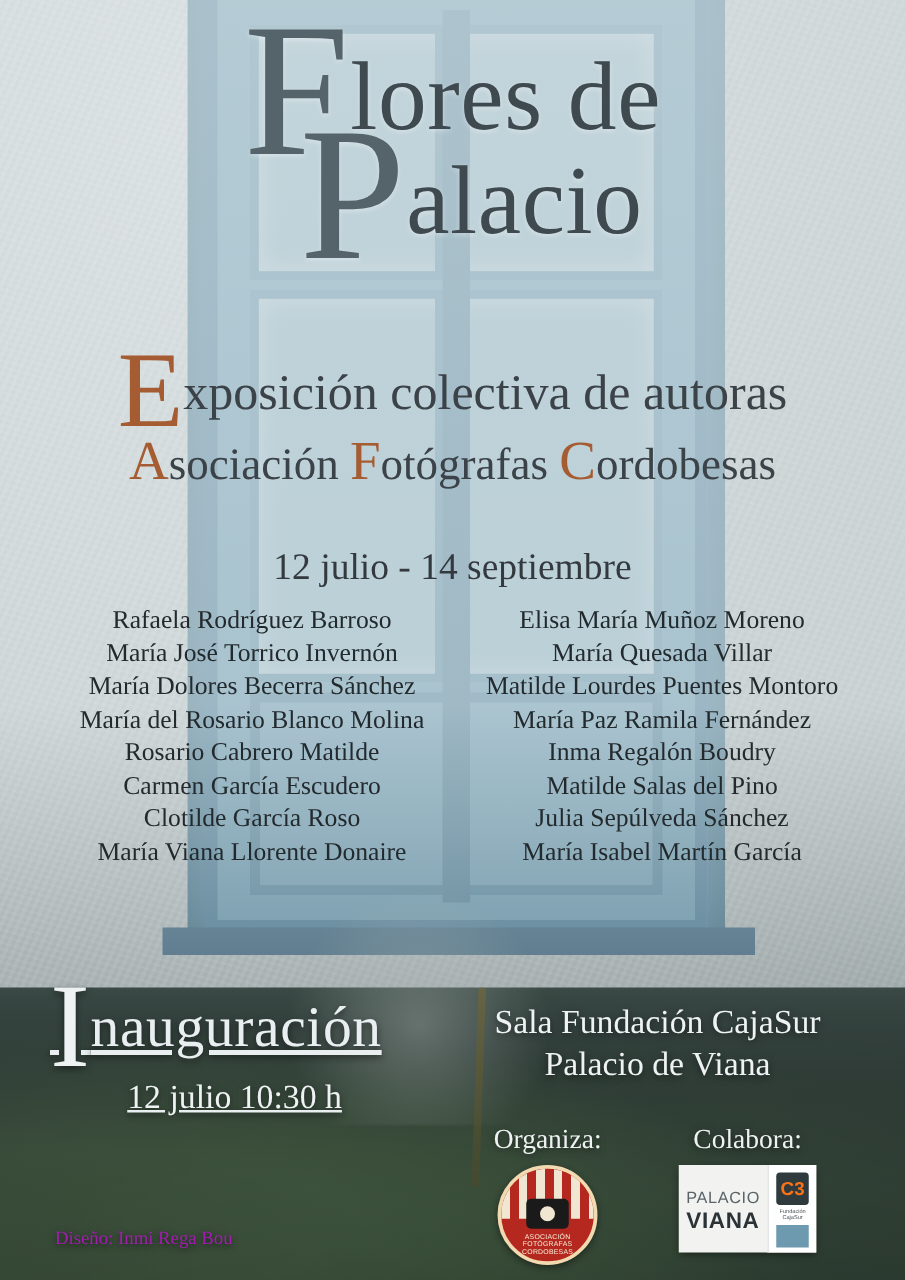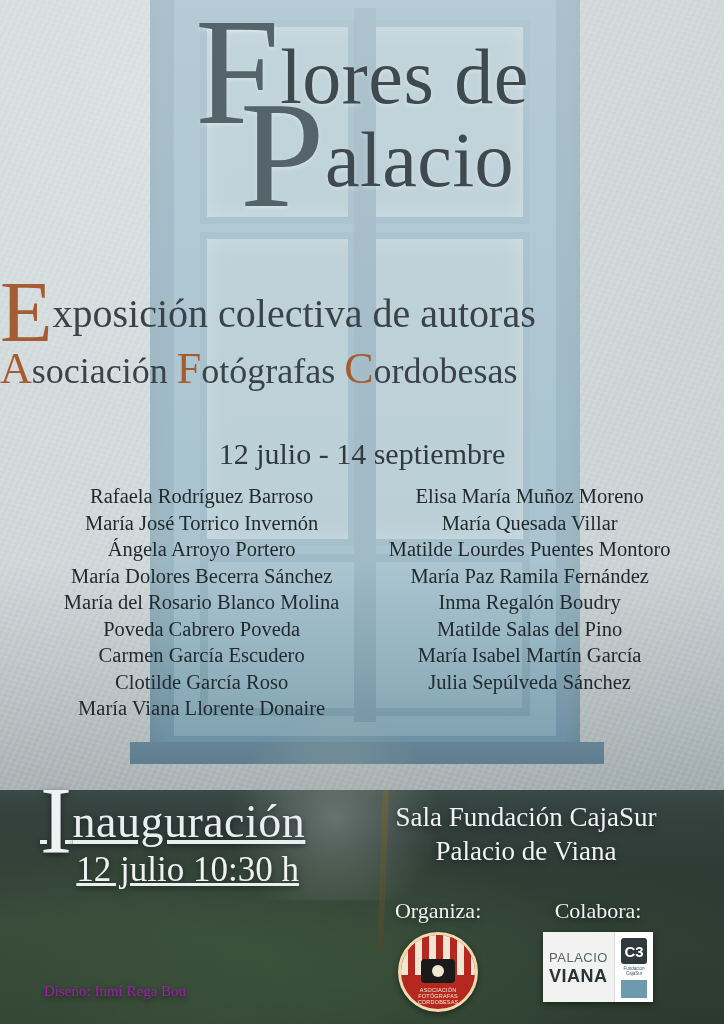--- a/index.html
+++ b/index.html
@@ -98,21 +98,21 @@
     text-shadow:0 2px 4px rgba(255,255,255,.35);
   }
   .title .l1{padding-left:0;}
   .title .l2{margin-top:8px;padding-left:30px;}
   .dropcap{
     font-size:152px;line-height:0;vertical-align:-20px;
     color:#55636a;
   }
 
   .subtitle{
-    position:absolute;left:0;right:0;top:290px;
+    position:absolute;left:0;right:0;top:290px;text-align:center;
     color:#3b4248;
   }
   .sub1{font-size:40px;}
   .sub1 .cap{font-size:86px;color:#a65c33;line-height:0;vertical-align:-14px;}
   .sub2{font-size:36px;margin-top:6px;}
   .sub2 .cap{color:#a65c33;font-size:44px;}
   .dates{
     position:absolute;left:0;right:0;top:437px;text-align:center;
     font-size:30px;color:#33393e;
   }
@@ -125,21 +125,21 @@
   .authors li{font-size:20.5px;line-height:26.5px;white-space:nowrap;}
   .col-left{width:345px;text-align:center;}
   .col-right{width:330px;text-align:center;padding-top:22px;}
 
   .inaug{
     position:absolute;left:40px;top:795px;color:#e9eef0;text-decoration:underline;
   }
   .inaug .word{font-size:46px;letter-spacing:.5px;text-shadow:0 2px 6px rgba(0,0,0,.5);}
   .inaug .word .cap{font-size:96px;line-height:0;vertical-align:-16px;color:#eef2f3;}
   .inaug .when{
-    margin-top:2px;text-align:center;font-size:35px;color:#eef2f3;
+    margin-top:14px;text-align:center;font-size:27px;color:#eef2f3;
     text-shadow:0 2px 6px rgba(0,0,0,.5);padding-left:30px;
   }
 
   .venue{
     position:absolute;right:48px;top:800px;text-align:center;width:300px;
     color:#eef2f3;font-size:27px;line-height:34px;
     text-shadow:0 2px 6px rgba(0,0,0,.5);
   }
 
   .orgs{
@@ -185,21 +185,21 @@
     font-family:"Liberation Sans",sans-serif;letter-spacing:.5px;
   }
   .logo-viana .left .v2{
     position:absolute;left:6px;top:34px;font-size:18px;color:#2b3336;
     font-family:"Liberation Sans",sans-serif;font-weight:bold;letter-spacing:.5px;
   }
   .logo-viana .right{
     width:38px;background:#ffffff;border-left:1px solid #dcdedd;position:relative;
   }
   .logo-viana .right .sq{
-    position:absolute;left:6px;top:6px;width:26px;height:26px;background:#2f3a3d;color:#ffffff;
+    position:absolute;left:6px;top:6px;width:26px;height:26px;background:#2f3a3d;color:#f97316;
     font-family:"Liberation Sans",sans-serif;font-size:15px;font-weight:bold;
     display:flex;align-items:center;justify-content:center;border-radius:3px;
   }
   .logo-viana .right .cap2{
     position:absolute;left:2px;top:34px;right:2px;text-align:center;
     font-size:4.5px;line-height:5px;color:#4a5457;font-family:"Liberation Sans",sans-serif;
   }
   .logo-viana .right .blue{
     position:absolute;left:6px;bottom:4px;width:26px;height:18px;background:#6e9ab0;
   }
@@ -242,37 +242,36 @@
       <div class="sub1"><span class="cap">E</span><span>xposición colectiva de autoras</span></div>
       <div class="sub2"><span class="cap">A</span><span>sociación </span><span class="cap">F</span><span>otógrafas </span><span class="cap">C</span><span>ordobesas</span></div>
     </div>
 
     <div class="dates">12 julio - 14 septiembre</div>
 
     <div class="authors">
       <ul class="col-left">
         <li>Rafaela Rodríguez Barroso</li>
         <li>María José Torrico Invernón</li>
-        <li>Ángela Arroyo Portero</li>
         <li>María Dolores Becerra Sánchez</li>
         <li>María del Rosario Blanco Molina</li>
-        <li>Poveda Cabrero Poveda</li>
+        <li>Rosario Cabrero Matilde</li>
         <li>Carmen García Escudero</li>
         <li>Clotilde García Roso</li>
         <li>María Viana Llorente Donaire</li>
       </ul>
       <ul class="col-right">
         <li>Elisa María Muñoz Moreno</li>
         <li>María Quesada Villar</li>
         <li>Matilde Lourdes Puentes Montoro</li>
         <li>María Paz Ramila Fernández</li>
         <li>Inma Regalón Boudry</li>
         <li>Matilde Salas del Pino</li>
+        <li>Julia Sepúlveda Sánchez</li>
         <li>María Isabel Martín García</li>
-        <li>Julia Sepúlveda Sánchez</li>
       </ul>
     </div>
 
     <div class="inaug">
       <div class="word"><span class="cap">I</span><span>nauguración</span></div>
       <div class="when">12 julio   10:30 h</div>
     </div>
 
     <div class="venue">
       <div>Sala Fundación CajaSur</div>

